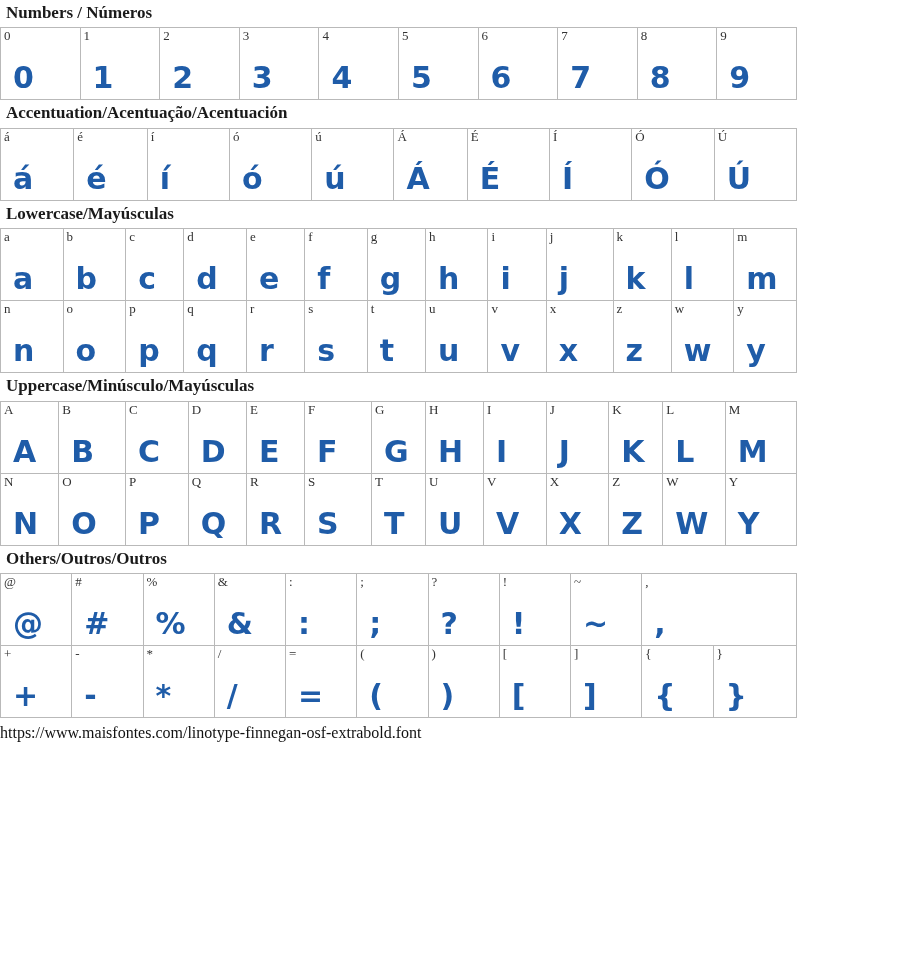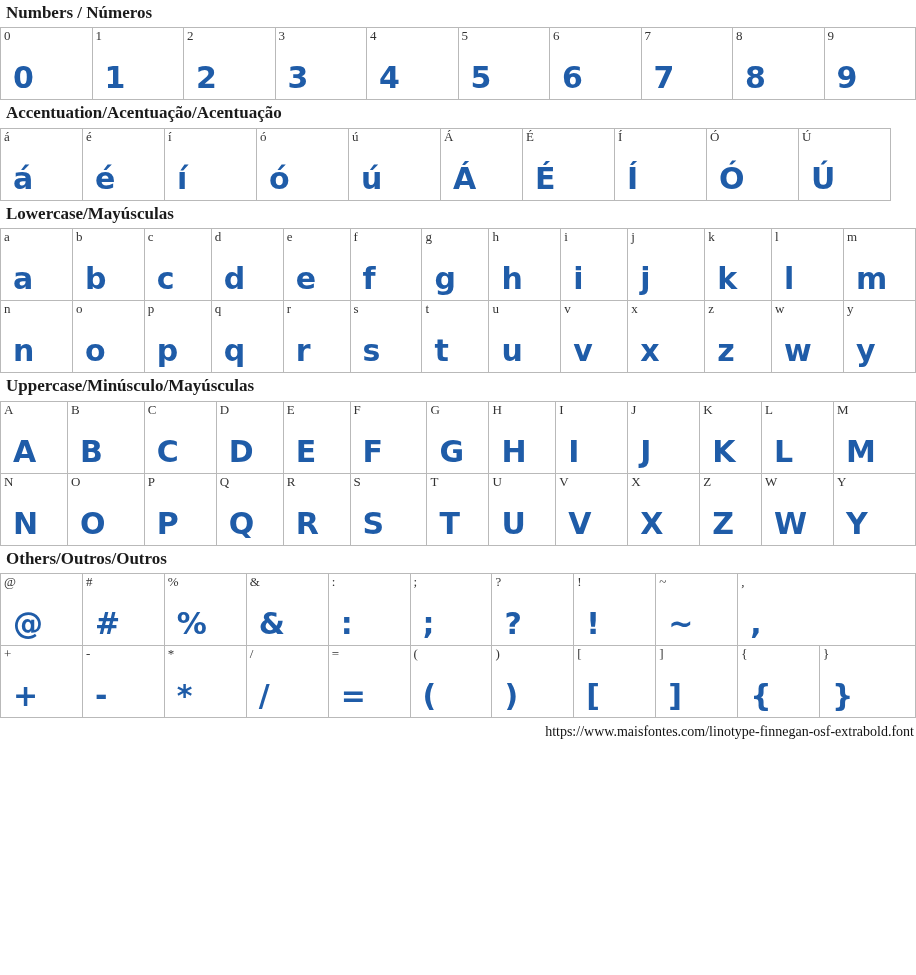--- a/index.html
+++ b/index.html
@@ -6,21 +6,21 @@
   html, body {
     margin: 0;
     padding: 0;
     background: #ffffff;
     width: 916px;
     height: 975px;
     font-family: "Liberation Serif", serif;
   }
   #page {
     position: relative;
-    width: 916px;
+    width: 797px;
     height: 975px;
     background: #ffffff;
     overflow: hidden;
   }
   .section-title {
     font-family: "Liberation Serif", serif;
     font-weight: bold;
     font-size: 17px;
     color: #1a1a1a;
     padding: 3px 0 4px 6px;
@@ -52,23 +52,22 @@
     position: absolute;
     left: 12px;
     bottom: 6px;
     font-family: "DejaVu Sans", sans-serif;
     font-weight: bold;
     font-size: 30px;
     color: #1F5CA8;
     line-height: 1;
   }
   .footer-url {
-    text-align: right;
     font-family: "Liberation Serif", serif;
-    font-size: 14px;
+    font-size: 16px;
     color: #111111;
     padding: 6px 2px 0 0;
   }
 </style>
 </head>
 <body>
 
 <div id="page">
 
   <div class="section-title">Numbers / Números</div>
@@ -124,21 +123,21 @@
             <span class="cell-glyph">8</span>
           </td>
         <td>
             <span class="cell-label">9</span>
             <span class="cell-glyph">9</span>
           </td>
       </tr>
     </tbody>
   </table>
 
-  <div class="section-title">Accentuation/Acentuação/Acentuação</div>
+  <div class="section-title">Accentuation/Acentuação/Acentuación</div>
   <table class="glyph-table">
     <colgroup>
       <col style="width:82px">
         <col style="width:82px">
         <col style="width:92px">
         <col style="width:92px">
         <col style="width:92px">
       <col style="width:82px">
         <col style="width:92px">
         <col style="width:92px">

